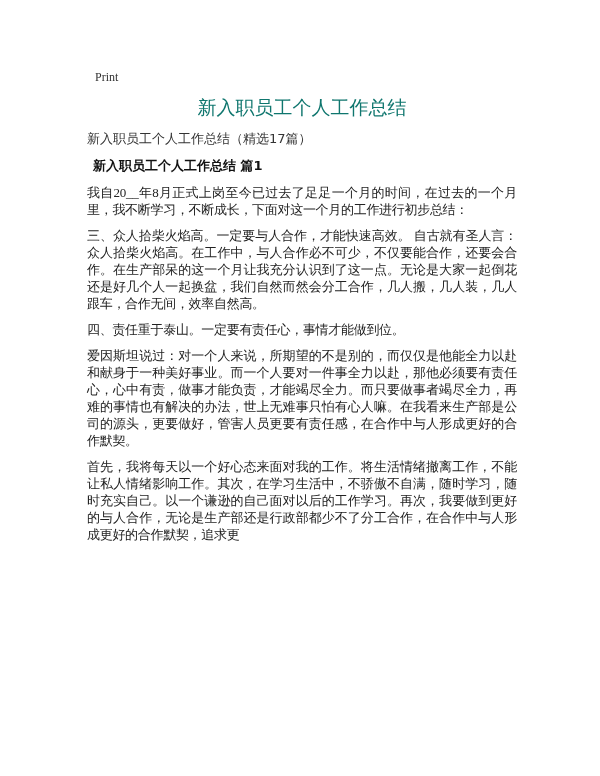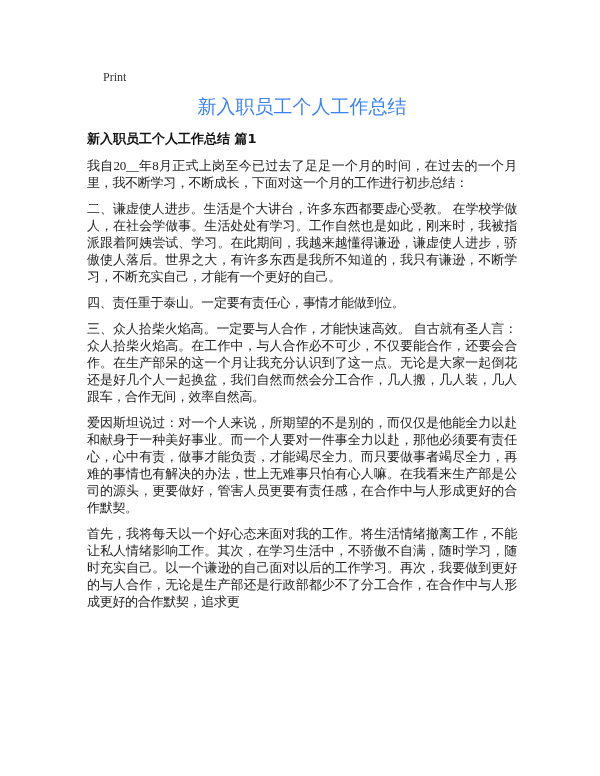--- a/index.html
+++ b/index.html
@@ -1,31 +1,31 @@
 <!DOCTYPE html>
 <html><head>
 <meta charset="utf-8">
 <style>
   html, body { margin: 0; padding: 0; background: #ffffff; }
   body { width: 600px; height: 776px; overflow: hidden; position: relative; }
   .page { position: absolute; left: 87px; top: 70px; width: 430px; color: #1a1a1a; }
-  .print-label { font-family: "Liberation Serif", "DejaVu Serif", serif; font-size: 12px; line-height: 14px; color: #333; margin: 0 0 12px 16px; }
-  .title { font-family: Liberation Mono, monospace; font-size: 19px; line-height: 24px; text-align: center; margin: 0 0 10px 0; color: #3b82f6; font-weight: normal; }
+  .print-label { font-family: "Liberation Serif", "DejaVu Serif", serif; font-size: 12px; line-height: 14px; color: #333; margin: 0 0 12px 8px; }
+  .title { font-family: Liberation Sans, sans-serif; font-size: 19px; line-height: 24px; text-align: center; margin: 0 0 10px 0; color: #0f766e; font-weight: normal; }
   .subtitle { font-family: "DejaVu Sans", sans-serif; font-size: 13px; line-height: 17px; margin: 0 0 10px 0; color: #333; }
-  .section-heading { font-family: "DejaVu Sans", sans-serif; font-size: 13px; line-height: 17px; font-weight: bold; margin: 0 0 10px 0; color: #111; }
+  .section-heading { font-family: "DejaVu Sans", sans-serif; font-size: 13px; line-height: 17px; font-weight: bold; margin: 0 0 10px 6px; color: #111; }
   .para { font-family: Liberation Serif, serif; font-size: 13px; line-height: 17px; margin: 0 0 9px 0; color: #222; letter-spacing: -0.3px; text-align: justify; }
   .fade { position: absolute; left: 0; right: 0; top: 700px; height: 76px; background: #fff; }
 </style>
 </head>
 <body>
 
 <div class="page">
   <div class="print-label">Print</div>
   <h1 class="title">新入职员工个人工作总结</h1>
+  <div class="subtitle">新入职员工个人工作总结（精选17篇）</div>
   <div class="section-heading">新入职员工个人工作总结 篇1</div>
   <p class="para">我自20__年8月正式上岗至今已过去了足足一个月的时间，在过去的一个月里，我不断学习，不断成长，下面对这一个月的工作进行初步总结：</p>
-  <p class="para">二、谦虚使人进步。生活是个大讲台，许多东西都要虚心受教。 在学校学做人，在社会学做事。生活处处有学习。工作自然也是如此，刚来时，我被指派跟着阿姨尝试、学习。在此期间，我越来越懂得谦逊，谦虚使人进步，骄傲使人落后。世界之大，有许多东西是我所不知道的，我只有谦逊，不断学习，不断充实自己，才能有一个更好的自己。</p>
+  <p class="para">三、众人拾柴火焰高。一定要与人合作，才能快速高效。 自古就有圣人言：众人拾柴火焰高。在工作中，与人合作必不可少，不仅要能合作，还要会合作。在生产部呆的这一个月让我充分认识到了这一点。无论是大家一起倒花还是好几个人一起换盆，我们自然而然会分工合作，几人搬，几人装，几人跟车，合作无间，效率自然高。</p>
   <p class="para">四、责任重于泰山。一定要有责任心，事情才能做到位。</p>
-  <p class="para">三、众人拾柴火焰高。一定要与人合作，才能快速高效。 自古就有圣人言：众人拾柴火焰高。在工作中，与人合作必不可少，不仅要能合作，还要会合作。在生产部呆的这一个月让我充分认识到了这一点。无论是大家一起倒花还是好几个人一起换盆，我们自然而然会分工合作，几人搬，几人装，几人跟车，合作无间，效率自然高。</p>
   <p class="para">爱因斯坦说过：对一个人来说，所期望的不是别的，而仅仅是他能全力以赴和献身于一种美好事业。而一个人要对一件事全力以赴，那他必须要有责任心，心中有责，做事才能负责，才能竭尽全力。而只要做事者竭尽全力，再难的事情也有解决的办法，世上无难事只怕有心人嘛。在我看来生产部是公司的源头，更要做好，管害人员更要有责任感，在合作中与人形成更好的合作默契。</p>
   <p class="para">首先，我将每天以一个好心态来面对我的工作。将生活情绪撤离工作，不能让私人情绪影响工作。其次，在学习生活中，不骄傲不自满，随时学习，随时充实自己。以一个谦逊的自己面对以后的工作学习。再次，我要做到更好的与人合作，无论是生产部还是行政部都少不了分工合作，在合作中与人形成更好的合作默契，追求更</p>
 </div>
 <div class="fade"></div>
 
 </body></html>

